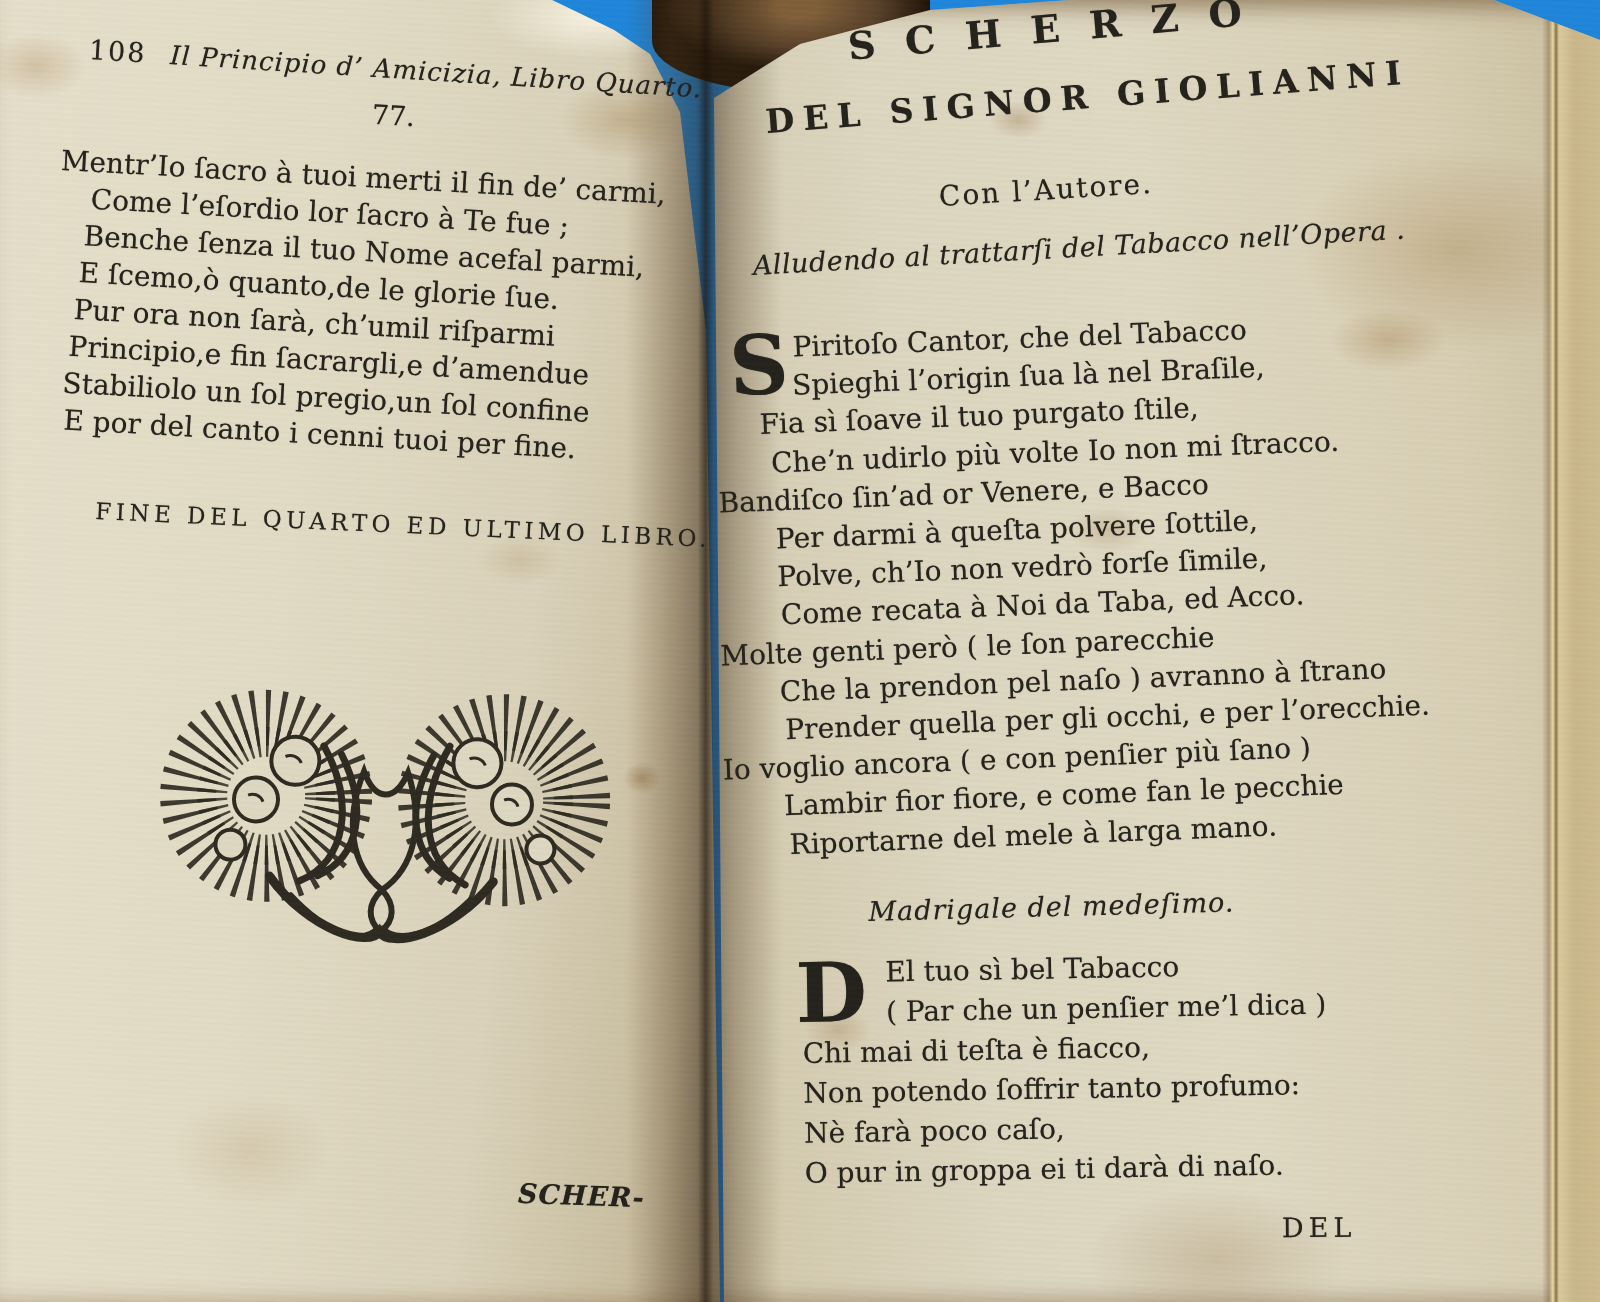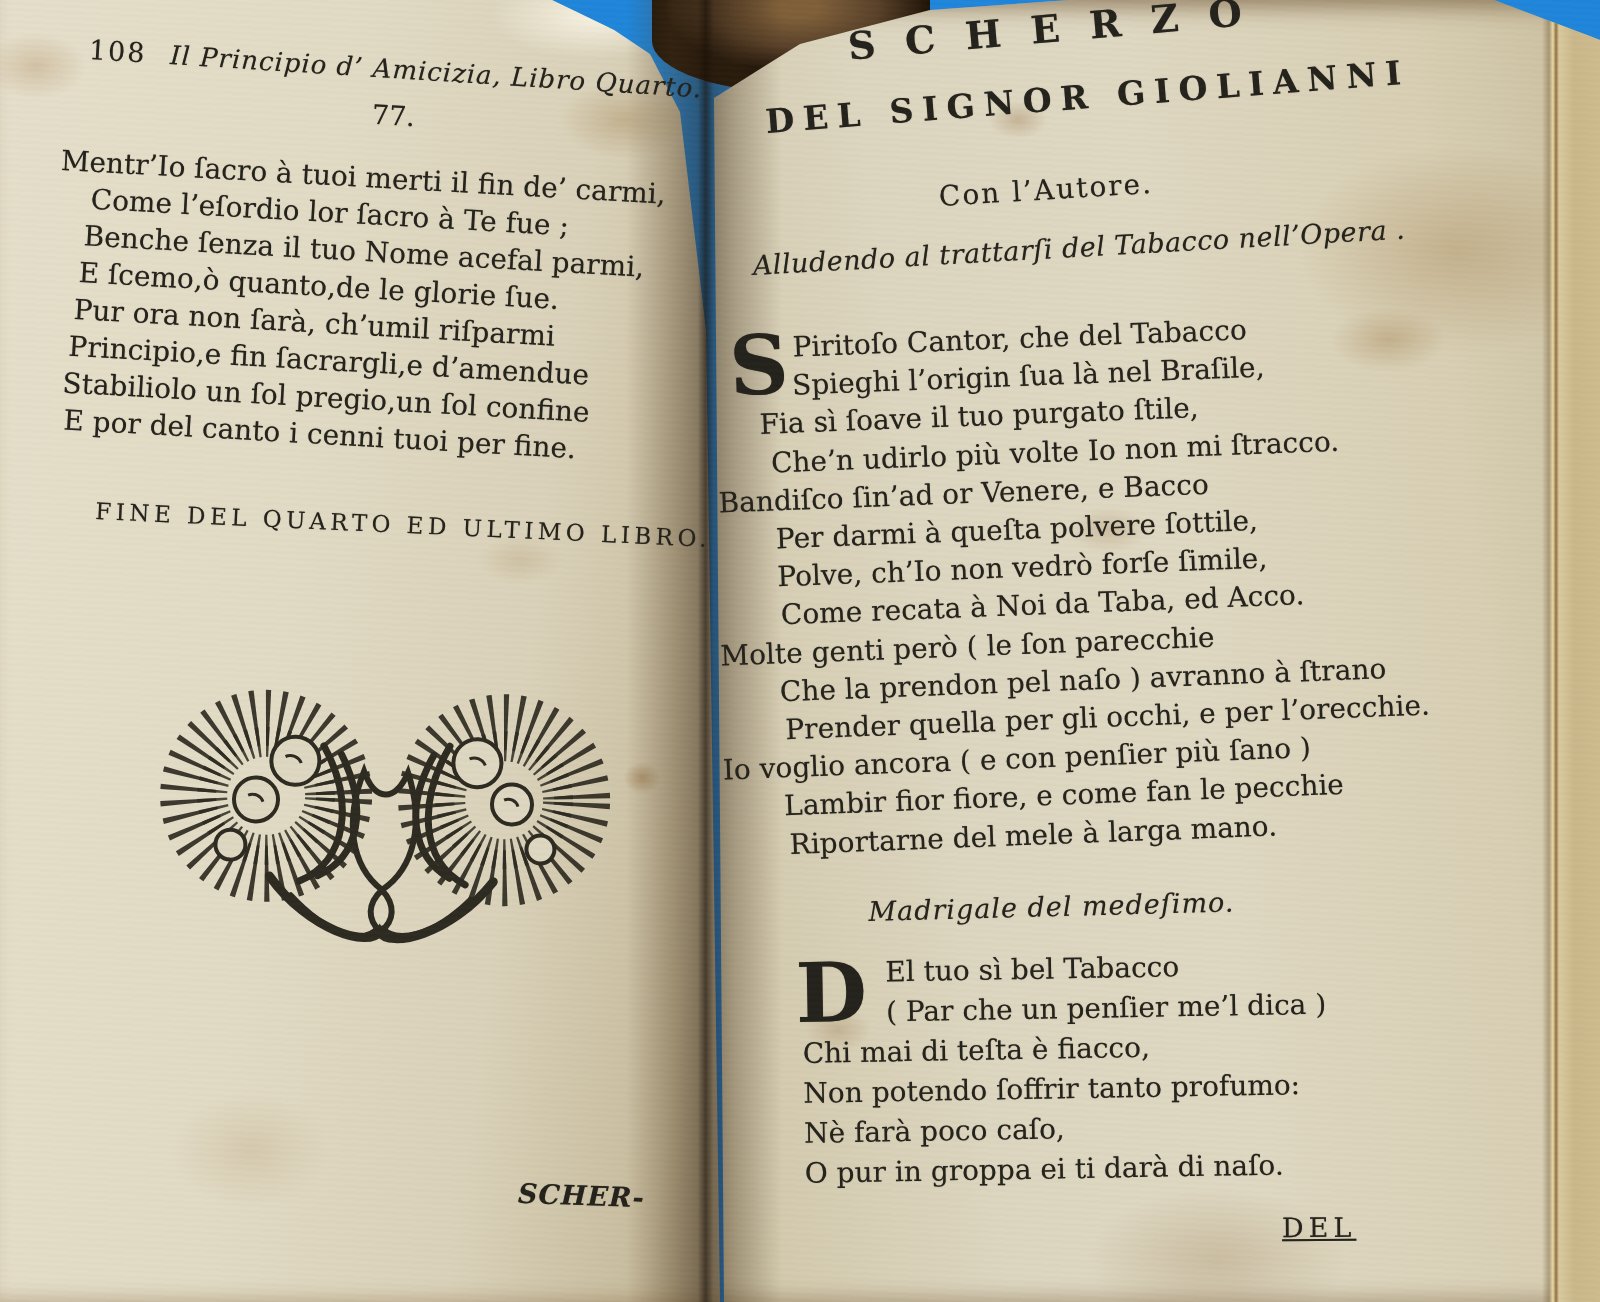--- a/index.html
+++ b/index.html
@@ -67,21 +67,21 @@
   .catch-l{left:518px;top:1180px;font-size:27px;font-style:italic;font-weight:bold;letter-spacing:1px;transform:rotate(2deg);}
 
   
   .title{left:846px;top:24px;font-size:38px;font-weight:bold;letter-spacing:30px;transform:rotate(-5deg);transform-origin:0 0;}
   .dedic{left:764px;top:102px;font-size:33px;font-weight:bold;letter-spacing:9px;transform:rotate(-4.4deg);transform-origin:0 0;}
   .dedic2{left:938px;top:180px;font-size:28px;letter-spacing:2px;transform:rotate(-3.5deg);transform-origin:0 0;}
   .argument{left:752px;top:250px;font-size:27px;font-style:italic;letter-spacing:.5px;transform:rotate(-3.2deg);transform-origin:0 0;}
   .sonnet{left:704px;top:332px;font-size:28px;line-height:38.2px;transform:rotate(-2.2deg);transform-origin:0 0;}
   .madr-h{left:868px;top:896px;font-size:27px;font-style:italic;letter-spacing:1px;transform:rotate(-1.5deg);transform-origin:0 0;}
   .madrigal{left:795px;top:954px;font-size:28px;line-height:40px;transform:rotate(-1deg);transform-origin:0 0;}
-  .catch-r{left:1282px;top:1212px;font-size:27px;letter-spacing:5px;transform:rotate(-.5deg);text-decoration:underline;}
+  .catch-r{left:1282px;top:1212px;font-size:27px;letter-spacing:5px;transform:rotate(-.5deg);}
 
   .dropcap{position:absolute;font-size:82px;line-height:.82;font-weight:bold;color:#23211b;}
   .sonnet .dropcap{left:24px;top:2px;}
   .madrigal .dropcap{left:0;top:6px;}
 </style>
 </head>
 <body>
 
 <div class="photo">
 

